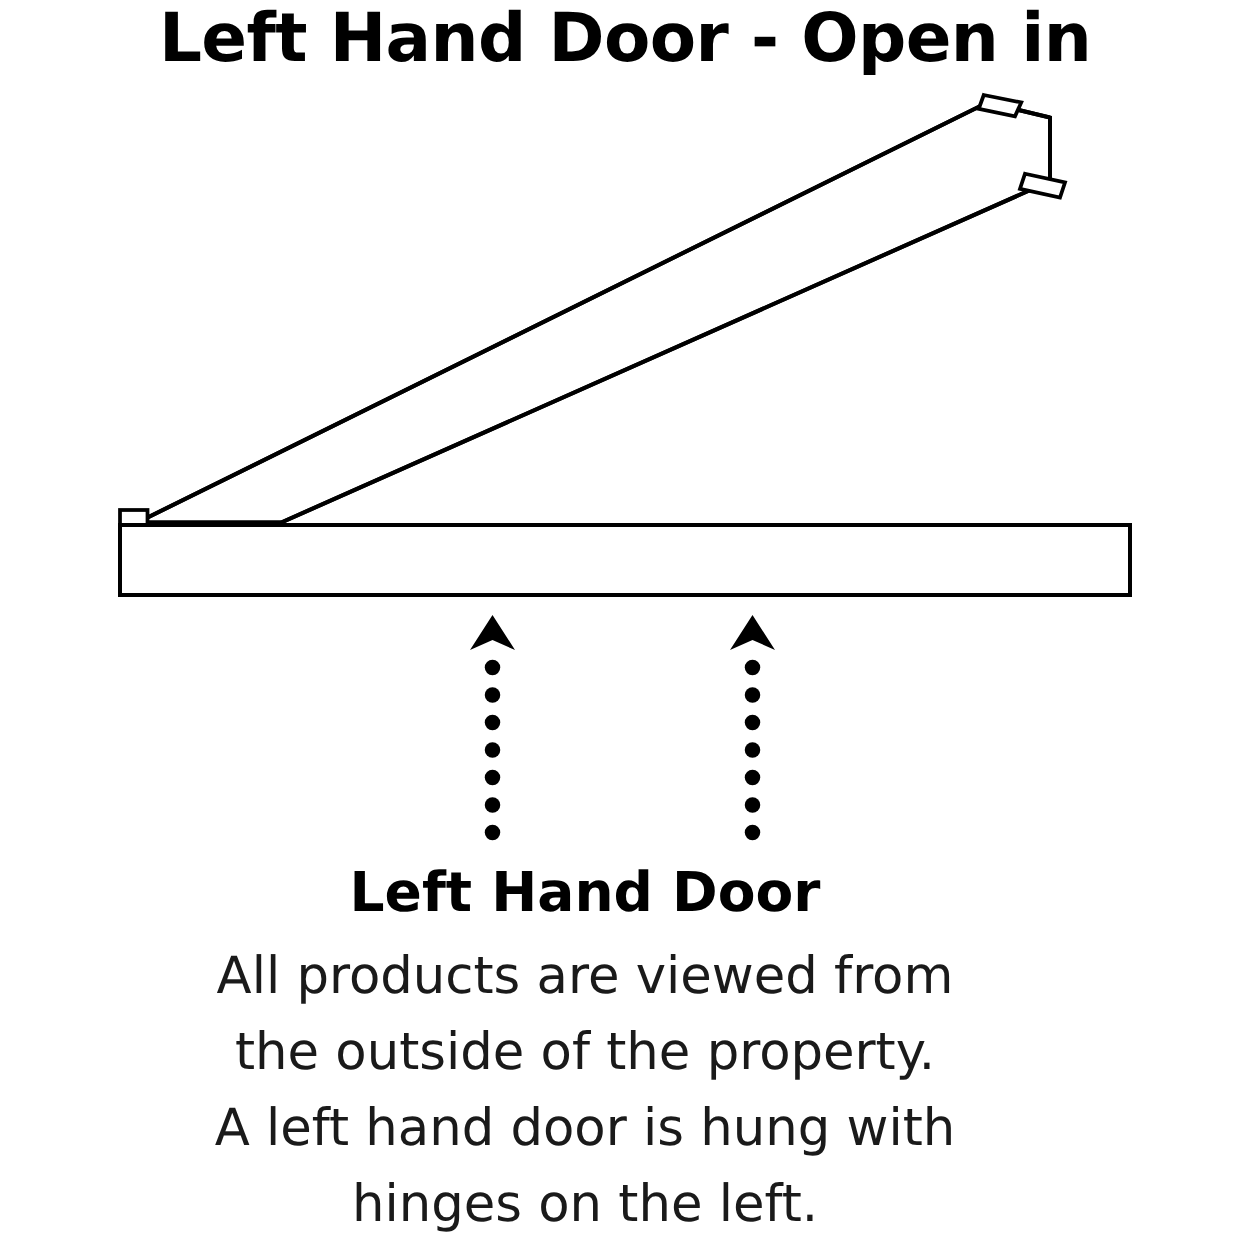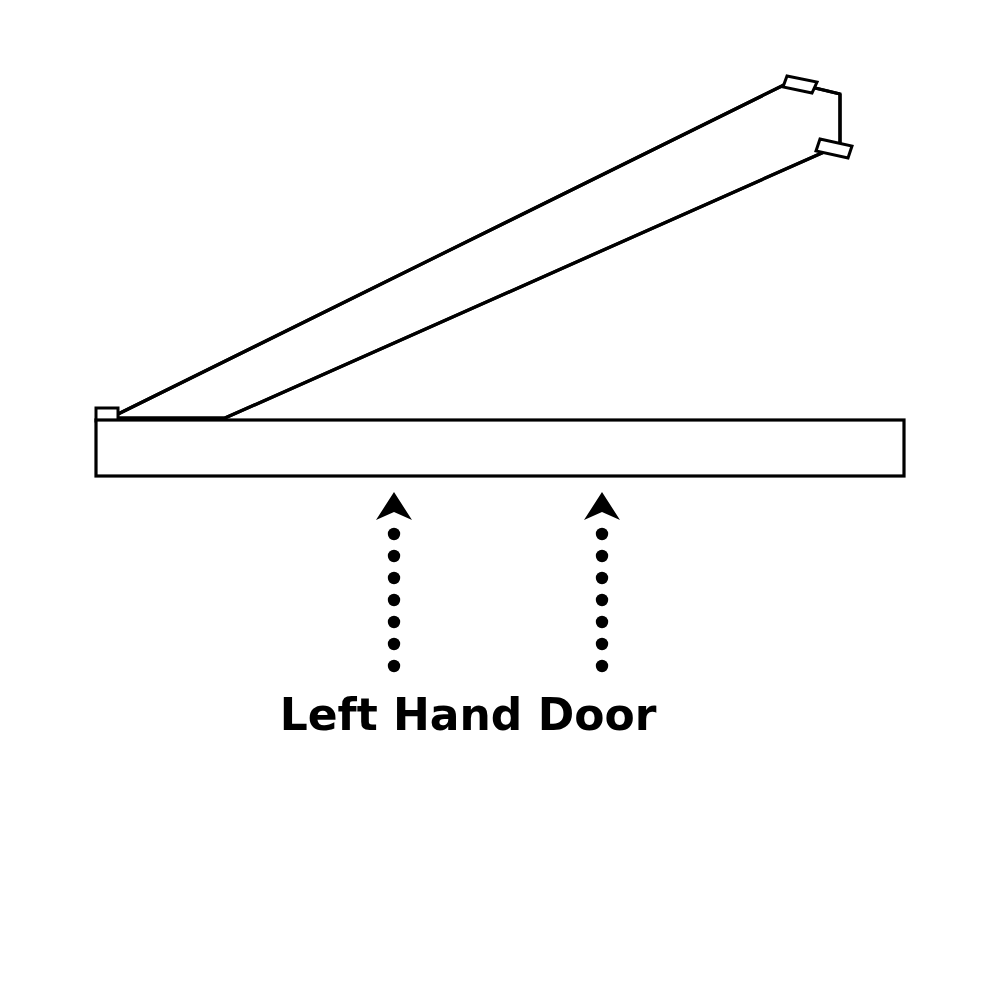--- a/index.html
+++ b/index.html
@@ -66,20 +66,21 @@
   }
   .caption-body div {
     white-space: nowrap;
   }
 </style>
 </head>
 <body>
 
 <div class="stage">
 
+  <div class="title">Left Hand Door - Open in</div>
 
   <div class="diagram">
     <svg width="1000" height="620" viewBox="0 0 1000 620" xmlns="http://www.w3.org/2000/svg">
 
       <g>
         <polygon points="110,358 790,22 840,34 840,85 225,358" fill="#ffffff" stroke="#000000" stroke-width="3.2" stroke-linejoin="miter"></polygon>
         <line x1="110" y1="358" x2="790" y2="22" stroke="#000000" stroke-width="3.2"></line>
         <line x1="790" y1="22" x2="840" y2="34" stroke="#000000" stroke-width="3.2"></line>
         <line x1="840" y1="34" x2="840" y2="85" stroke="#000000" stroke-width="3.2"></line>
         <line x1="840" y1="85" x2="225" y2="358" stroke="#000000" stroke-width="3.2"></line>
@@ -124,15 +125,21 @@
           <circle cx="602" cy="584" r="6.2"></circle>
           <circle cx="602" cy="606" r="6.2"></circle>
         </g>
       </g>
 
     </svg>
   </div>
 
   <div class="caption-block">
     <div class="caption-title">Left Hand Door</div>
+    <div class="caption-body">
+      <div>All products are viewed from</div>
+      <div>the outside of the property.</div>
+      <div>A left hand door is hung with</div>
+      <div>hinges on the left.</div>
+    </div>
   </div>
 
 </div>
 
 </body></html>

